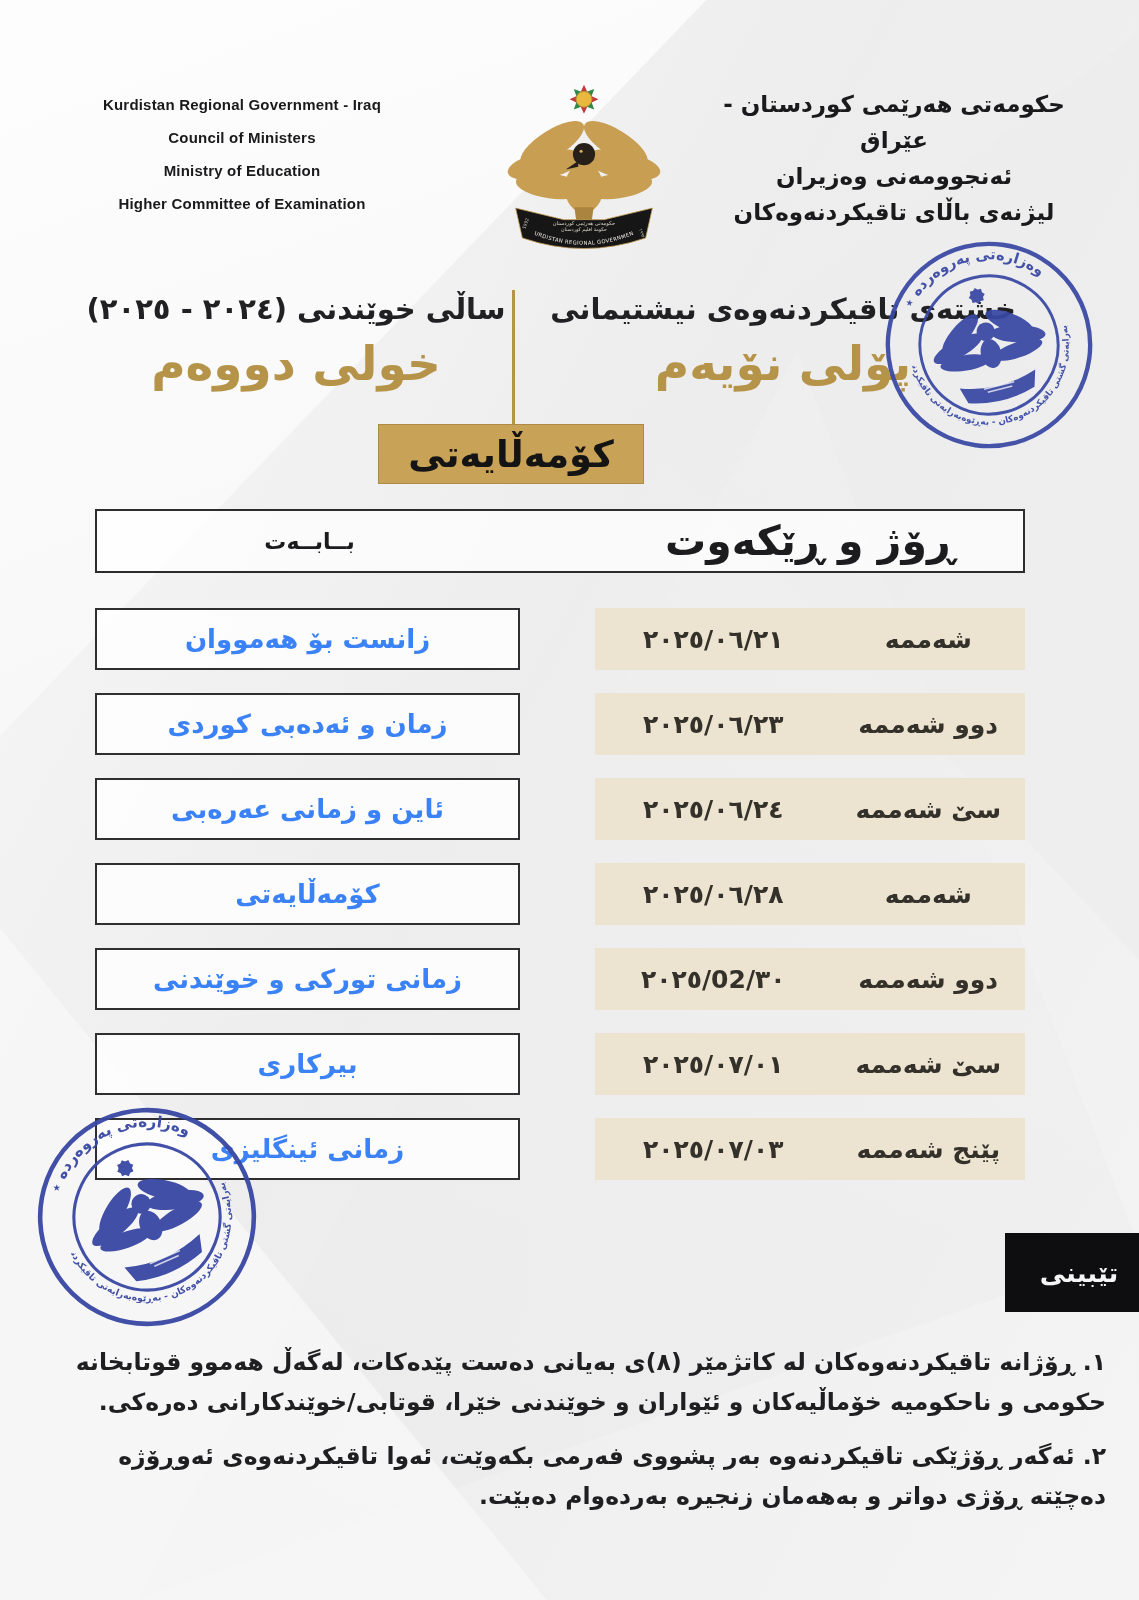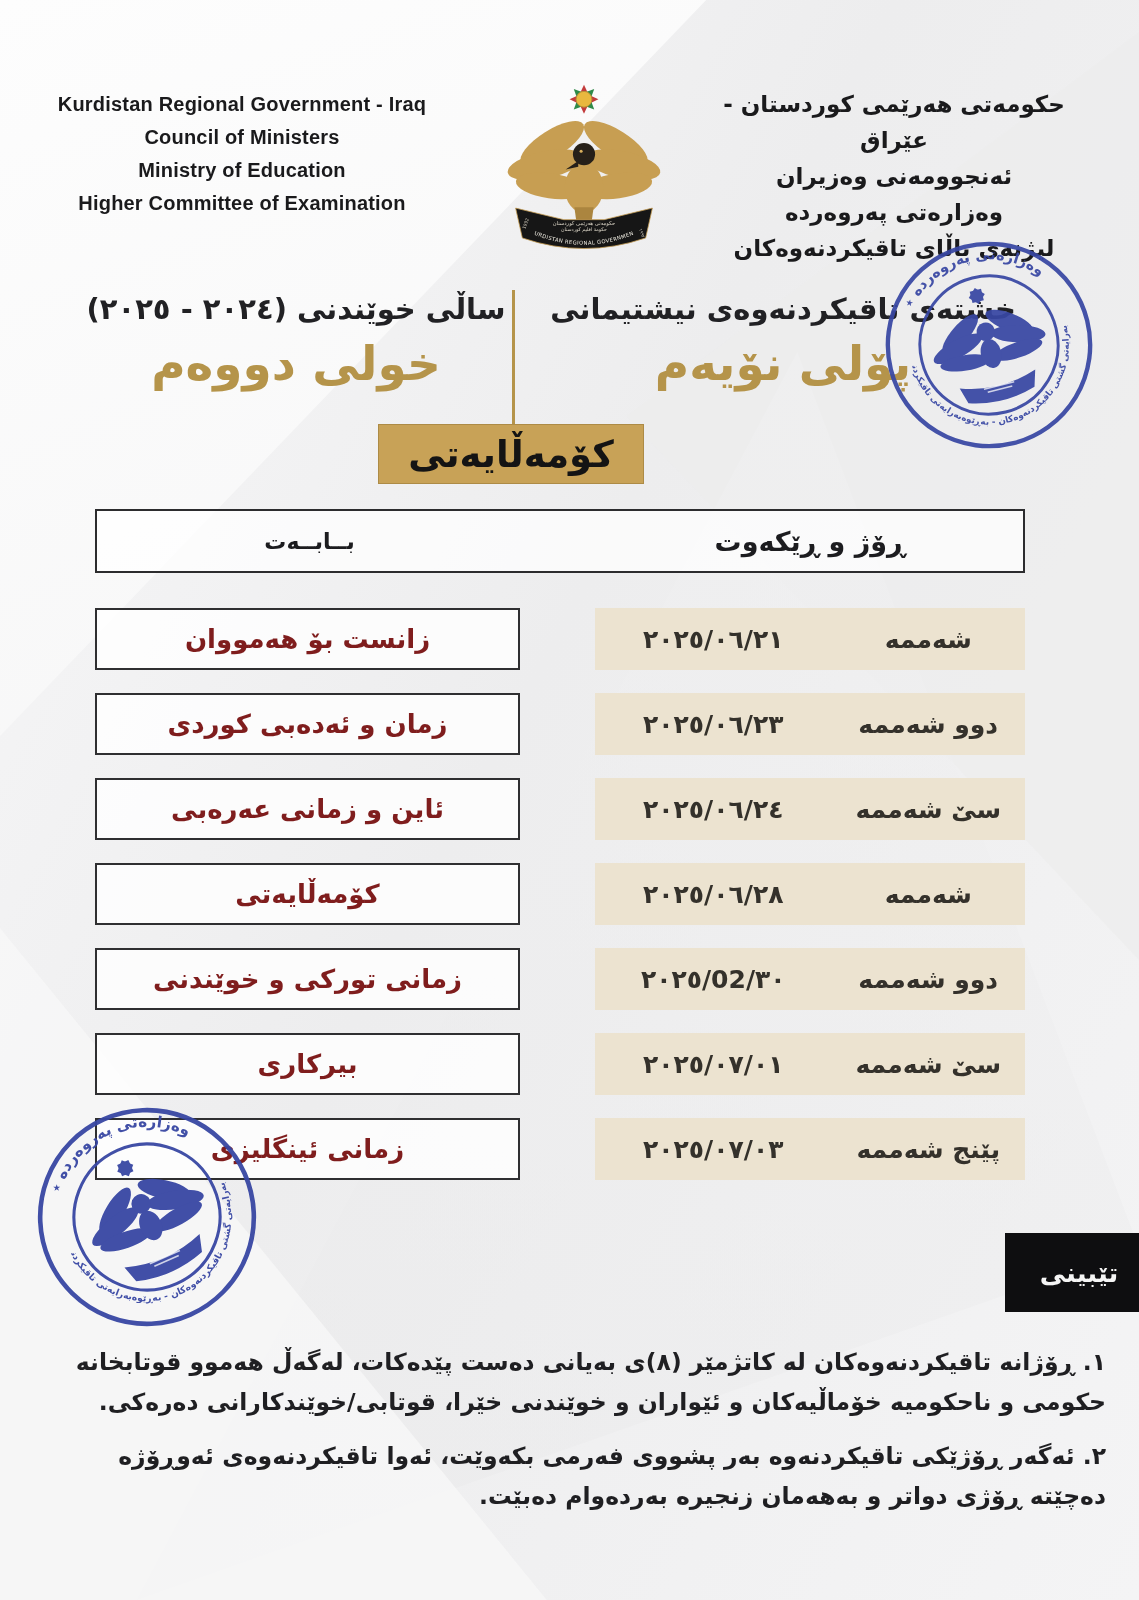--- a/index.html
+++ b/index.html
@@ -8,44 +8,44 @@
     background:linear-gradient(118deg,#f8f8f9 0%,#ededee 45%,#f4f4f5 100%);
     font-family:"DejaVu Sans",sans-serif;color:#1c1c1f;
   }
   .bg-shape{position:absolute;inset:0;z-index:0;pointer-events:none;}
   #bg1{clip-path:polygon(0 0,62% 0,0 46%);background:linear-gradient(160deg,#fdfdfd,#efeff0);}
   #bg2{clip-path:polygon(100% 2%,55% 26%,100% 60%);background:#ececed;opacity:.7;}
   #bg3{clip-path:polygon(12% 100%,70% 22%,100% 78%);background:linear-gradient(200deg,#f3f3f4,#e9e9ea);opacity:.55;}
   #bg4{clip-path:polygon(0 58%,48% 100%,0 100%);background:#f7f7f8;opacity:.8;}
 
   .header-en{position:absolute;left:42px;top:88px;width:400px;text-align:center;z-index:2;
-    font-family:"Liberation Sans","DejaVu Sans",sans-serif;font-weight:bold;font-size:20px;
+    font-family:"Liberation Sans","DejaVu Sans",sans-serif;font-weight:bold;font-size:15px;
     line-height:33px;letter-spacing:.2px;color:#1a1a1c;}
   .header-ku{position:absolute;left:688px;top:86px;width:412px;z-index:2;direction:rtl;
     text-align:center;font-weight:bold;font-size:23px;line-height:36px;color:#1a1a1c;}
   .logo{position:absolute;left:502px;top:80px;width:164px;height:183px;z-index:2;}
 
   .title-right{position:absolute;left:548px;top:292px;width:470px;text-align:center;z-index:2;}
   .title-left{position:absolute;left:72px;top:292px;width:448px;text-align:center;z-index:2;}
   .title-line{font-size:29px;font-weight:bold;direction:rtl;color:#212124;}
   .title-gold{font-size:47px;font-weight:bold;color:#b5944a;margin-top:10px;direction:rtl;}
   .divider{position:absolute;left:512px;top:290px;width:3px;height:138px;background:#b5944a;z-index:1;}
   .badge{position:absolute;left:378px;top:424px;width:266px;height:60px;background:#c8a257;
     display:flex;align-items:center;justify-content:center;font-size:37px;font-weight:bold;
     color:#141414;z-index:2;direction:rtl;border:1px solid rgba(90,70,20,.25);box-sizing:border-box;}
 
   .thead{position:absolute;left:95px;top:509px;width:930px;height:64px;border:2px solid #2c2c2e;
     background:rgba(255,255,255,.72);display:flex;align-items:center;z-index:2;box-sizing:border-box;}
   .h-subject{width:425px;text-align:center;font-size:22px;font-weight:bold;direction:rtl;}
-  .h-date{margin-left:75px;width:426px;text-align:center;font-size:27px;font-weight:bold;direction:rtl;}
+  .h-date{margin-left:75px;width:426px;text-align:center;font-size:41px;font-weight:bold;direction:rtl;}
 
   .row{position:absolute;left:95px;width:930px;height:62px;display:flex;z-index:2;}
   .cell-subject{width:425px;height:100%;border:2px solid #2f2f31;background:rgba(255,255,255,.8);
     display:flex;align-items:center;justify-content:center;font-size:26px;font-weight:bold;
-    direction:rtl;box-sizing:border-box;color:#7f1d1d;}
+    direction:rtl;box-sizing:border-box;color:#3b82f6;}
   .cell-date{margin-left:75px;width:430px;height:100%;background:#ece3d0;display:flex;
     direction:rtl;align-items:center;box-sizing:border-box;}
   .cell-date .day{width:45%;text-align:center;font-size:25px;font-weight:bold;color:#34312b;}
   .cell-date .date{flex:1;text-align:center;font-size:25px;font-weight:bold;color:#34312b;direction:ltr;}
 
   .note-chip{position:absolute;left:1005px;top:1233px;width:148px;height:79px;background:#0e0e10;
     display:flex;align-items:center;justify-content:center;color:#f5f5f5;font-size:26px;
     font-weight:bold;direction:rtl;z-index:2;}
   .notes{position:absolute;left:34px;top:1342px;width:1072px;direction:rtl;text-align:right;
     font-size:23.5px;font-weight:bold;line-height:40px;color:#1f1f22;z-index:2;}
@@ -136,21 +136,20 @@
       <textPath href="#ribbon-en-arc" startOffset="50%" text-anchor="middle">KURDISTAN REGIONAL GOVERNMENT</textPath>
     </text>
     <text x="24" y="155" font-size="4.5" fill="#cfc9bb" transform="rotate(-70 24 155)">1992</text>
     <text x="142" y="155" font-size="4.5" fill="#cfc9bb" transform="rotate(70 142 155)">١٩٩٢</text>
   </g>
 </svg>
 
 <div class="header-ku">
   <div>حکومەتی هەرێمی کوردستان - عێراق</div>
   <div>ئەنجوومەنی وەزیران</div>
-  <div>وەزارەتی پەروەردە</div>
   <div>لیژنەی باڵای تاقیکردنەوەکان</div>
 </div>
 
 <div class="divider"></div>
 <div class="title-right">
   <div class="title-line">خشتەی تاقیکردنەوەی نیشتیمانی</div>
   <div class="title-gold">پۆلی نۆیەم</div>
 </div>
 <div class="title-left">
   <div class="title-line">ساڵی خوێندنی (٢٠٢٤ - ٢٠٢٥)</div>

